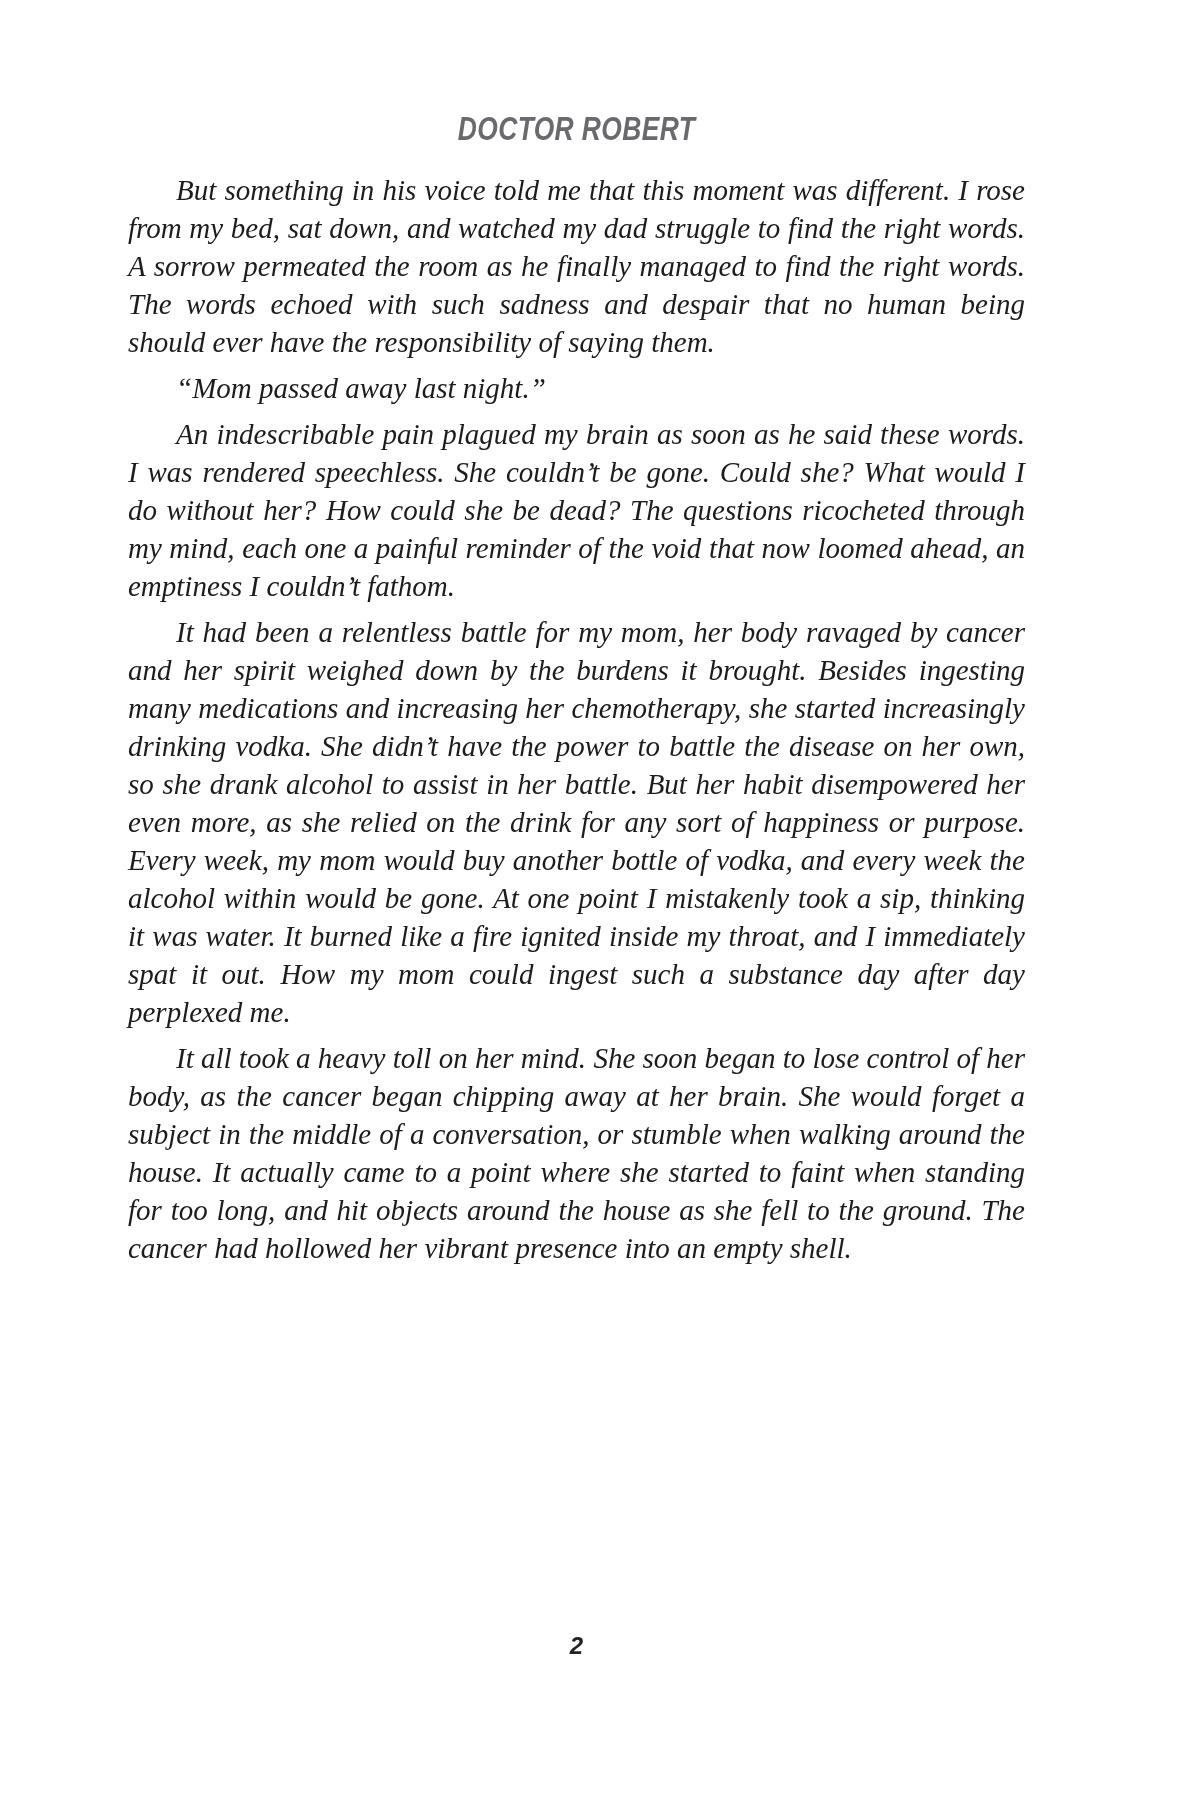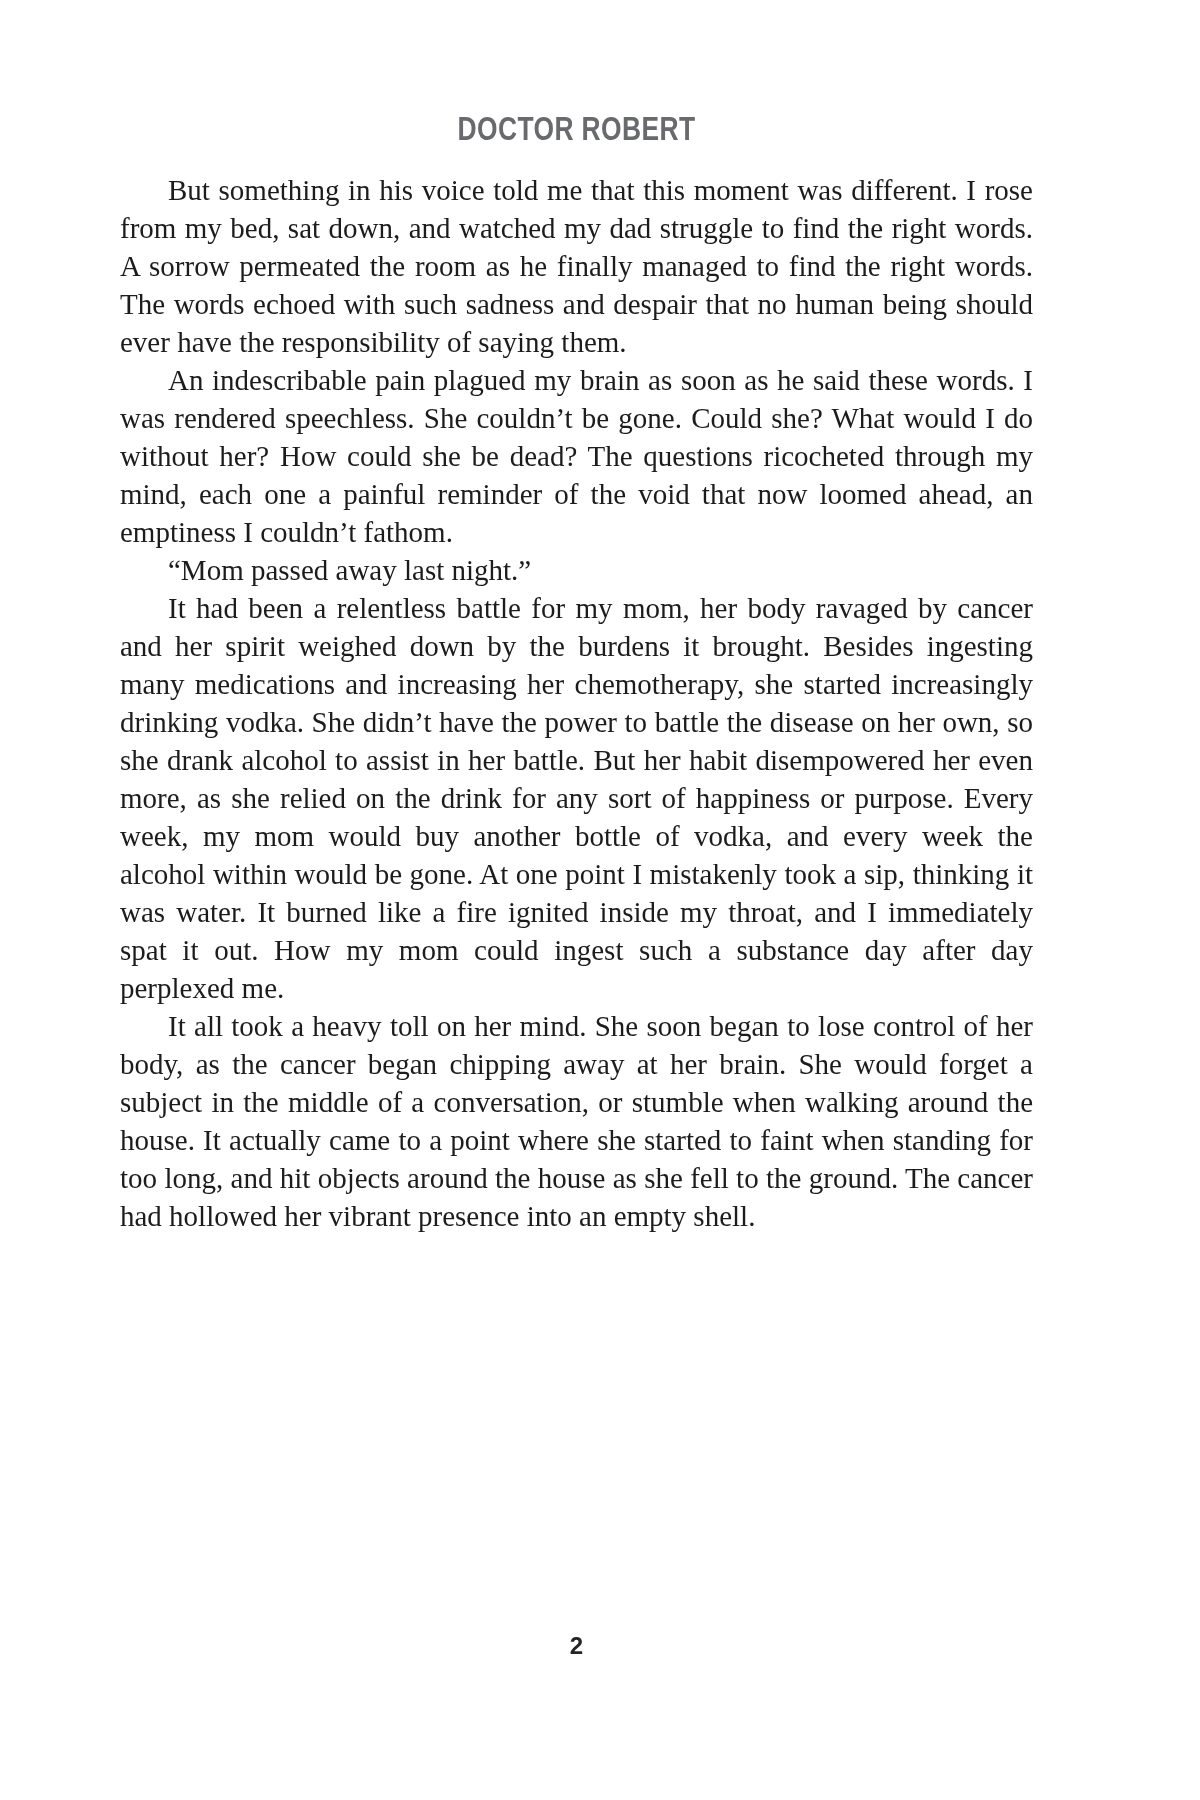--- a/index.html
+++ b/index.html
@@ -7,20 +7,21 @@
     padding: 0;
     background: #ffffff;
   }
   .page {
     position: relative;
     width: 1099px;
     height: 1800px;
     background: #ffffff;
     overflow: hidden;
     font-family: "Liberation Serif", serif;
+    font-style: italic;
   }
   .running-header {
     margin: 112px 0 0 0;
     width: 913px;
     margin-left: 120px;
     text-align: center;
     font-family: "Liberation Sans", sans-serif;
     font-weight: 700;
     font-size: 33px;
     line-height: 33px;
@@ -32,21 +33,21 @@
   .body-text {
     margin-top: 26px;
     margin-left: 120px;
     width: 913px;
     color: #1c1c1e;
     font-size: 29px;
     line-height: 38px;
     text-align: justify;
   }
   .body-text p {
-    margin: 0;
+    margin: 8px;
     padding: 0;
     text-indent: 48px;
   }
   .page-number {
     position: absolute;
     left: 120px;
     width: 913px;
     top: 1632px;
     text-align: center;
     font-family: "Liberation Sans", sans-serif;
@@ -57,21 +58,21 @@
 </style>
 </head>
 <body>
 
 <div class="page">
 
   <div class="running-header">DOCTOR ROBERT</div>
 
   <div class="body-text">
     <p>But something in his voice told me that this moment was different. I rose from my bed, sat down, and watched my dad struggle to find the right words. A sorrow permeated the room as he finally managed to find the right words. The words echoed with such sadness and despair that no human being should ever have the responsibility of saying them.</p>
+    <p>“Mom passed away last night.”</p>
     <p>An indescribable pain plagued my brain as soon as he said these words. I was rendered speechless. She couldn’t be gone. Could she? What would I do without her? How could she be dead? The questions ricocheted through my mind, each one a painful reminder of the void that now loomed ahead, an emptiness I couldn’t fathom.</p>
-    <p>“Mom passed away last night.”</p>
     <p>It had been a relentless battle for my mom, her body ravaged by cancer and her spirit weighed down by the burdens it brought. Besides ingesting many medications and increasing her chemotherapy, she started increasingly drinking vodka. She didn’t have the power to battle the disease on her own, so she drank alcohol to assist in her battle. But her habit disempowered her even more, as she relied on the drink for any sort of happiness or purpose. Every week, my mom would buy another bottle of vodka, and every week the alcohol within would be gone. At one point I mistakenly took a sip, thinking it was water. It burned like a fire ignited inside my throat, and I immediately spat it out. How my mom could ingest such a substance day after day perplexed me.</p>
     <p>It all took a heavy toll on her mind. She soon began to lose control of her body, as the cancer began chipping away at her brain. She would forget a subject in the middle of a conversation, or stumble when walking around the house. It actually came to a point where she started to faint when standing for too long, and hit objects around the house as she fell to the ground. The cancer had hollowed her vibrant presence into an empty shell.</p>
   </div>
 
   <div class="page-number">2</div>
 
 </div>
 
 </body></html>

